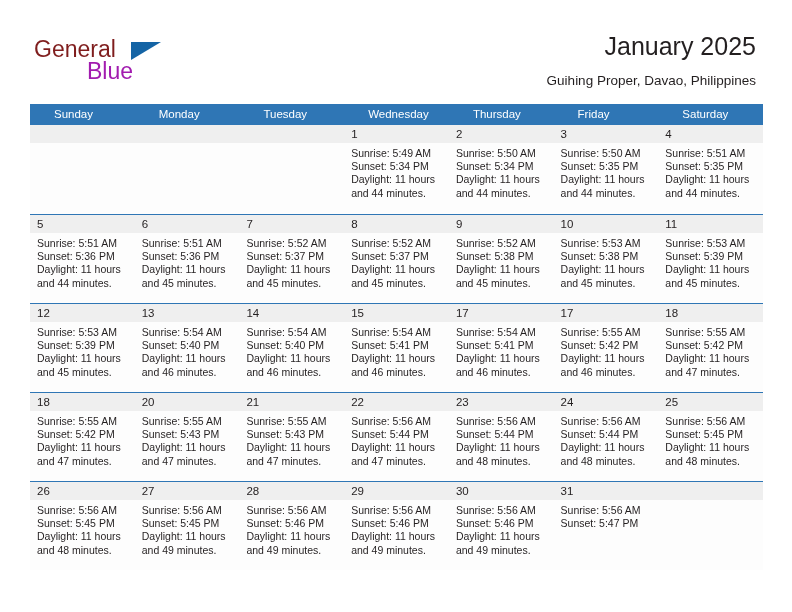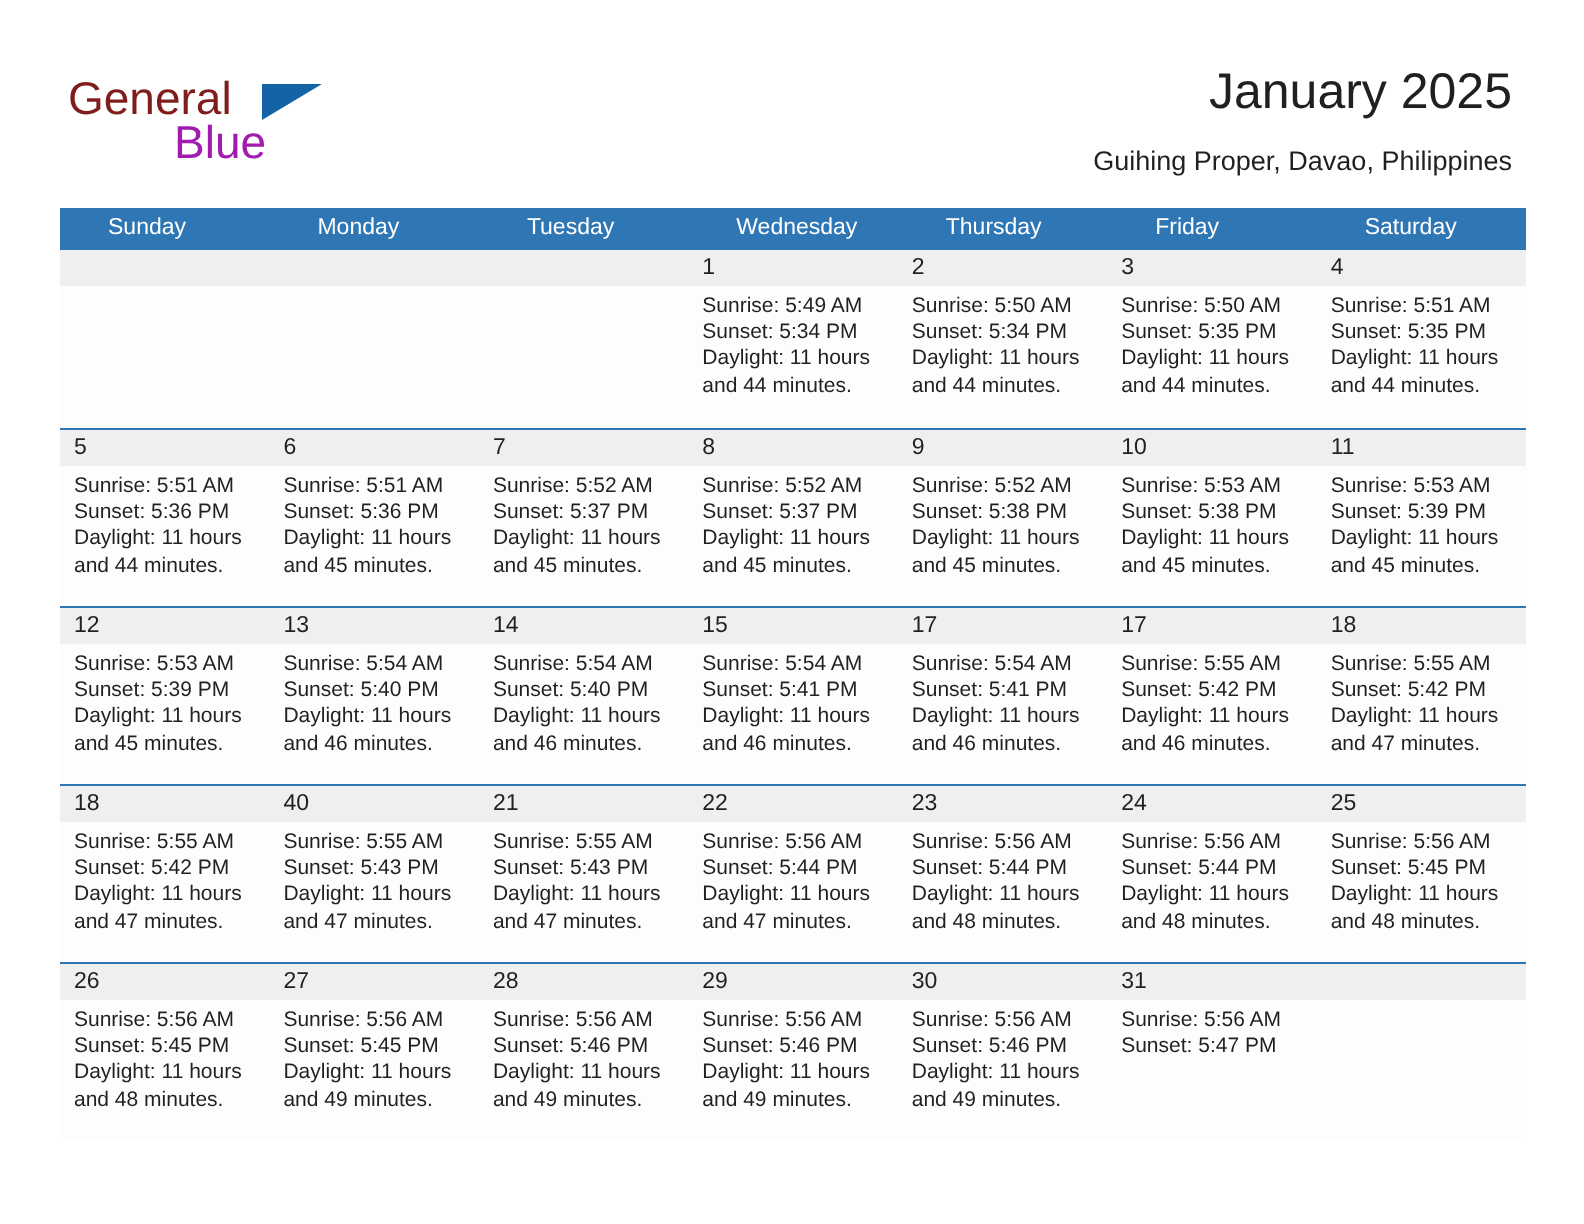--- a/index.html
+++ b/index.html
@@ -350,21 +350,21 @@
         <div class="week">
           <div class="day">
             <div class="day-num">18</div>
             <div class="day-info">
               <div>Sunrise: 5:55 AM</div>
               <div>Sunset: 5:42 PM</div>
               <div class="daylight">Daylight: 11 hours and 47 minutes.</div>
             </div>
           </div>
           <div class="day">
-            <div class="day-num">40</div>
+            <div class="day-num">20</div>
             <div class="day-info">
               <div>Sunrise: 5:55 AM</div>
               <div>Sunset: 5:43 PM</div>
               <div class="daylight">Daylight: 11 hours and 47 minutes.</div>
             </div>
           </div>
           <div class="day">
             <div class="day-num">21</div>
             <div class="day-info">
               <div>Sunrise: 5:55 AM</div>

